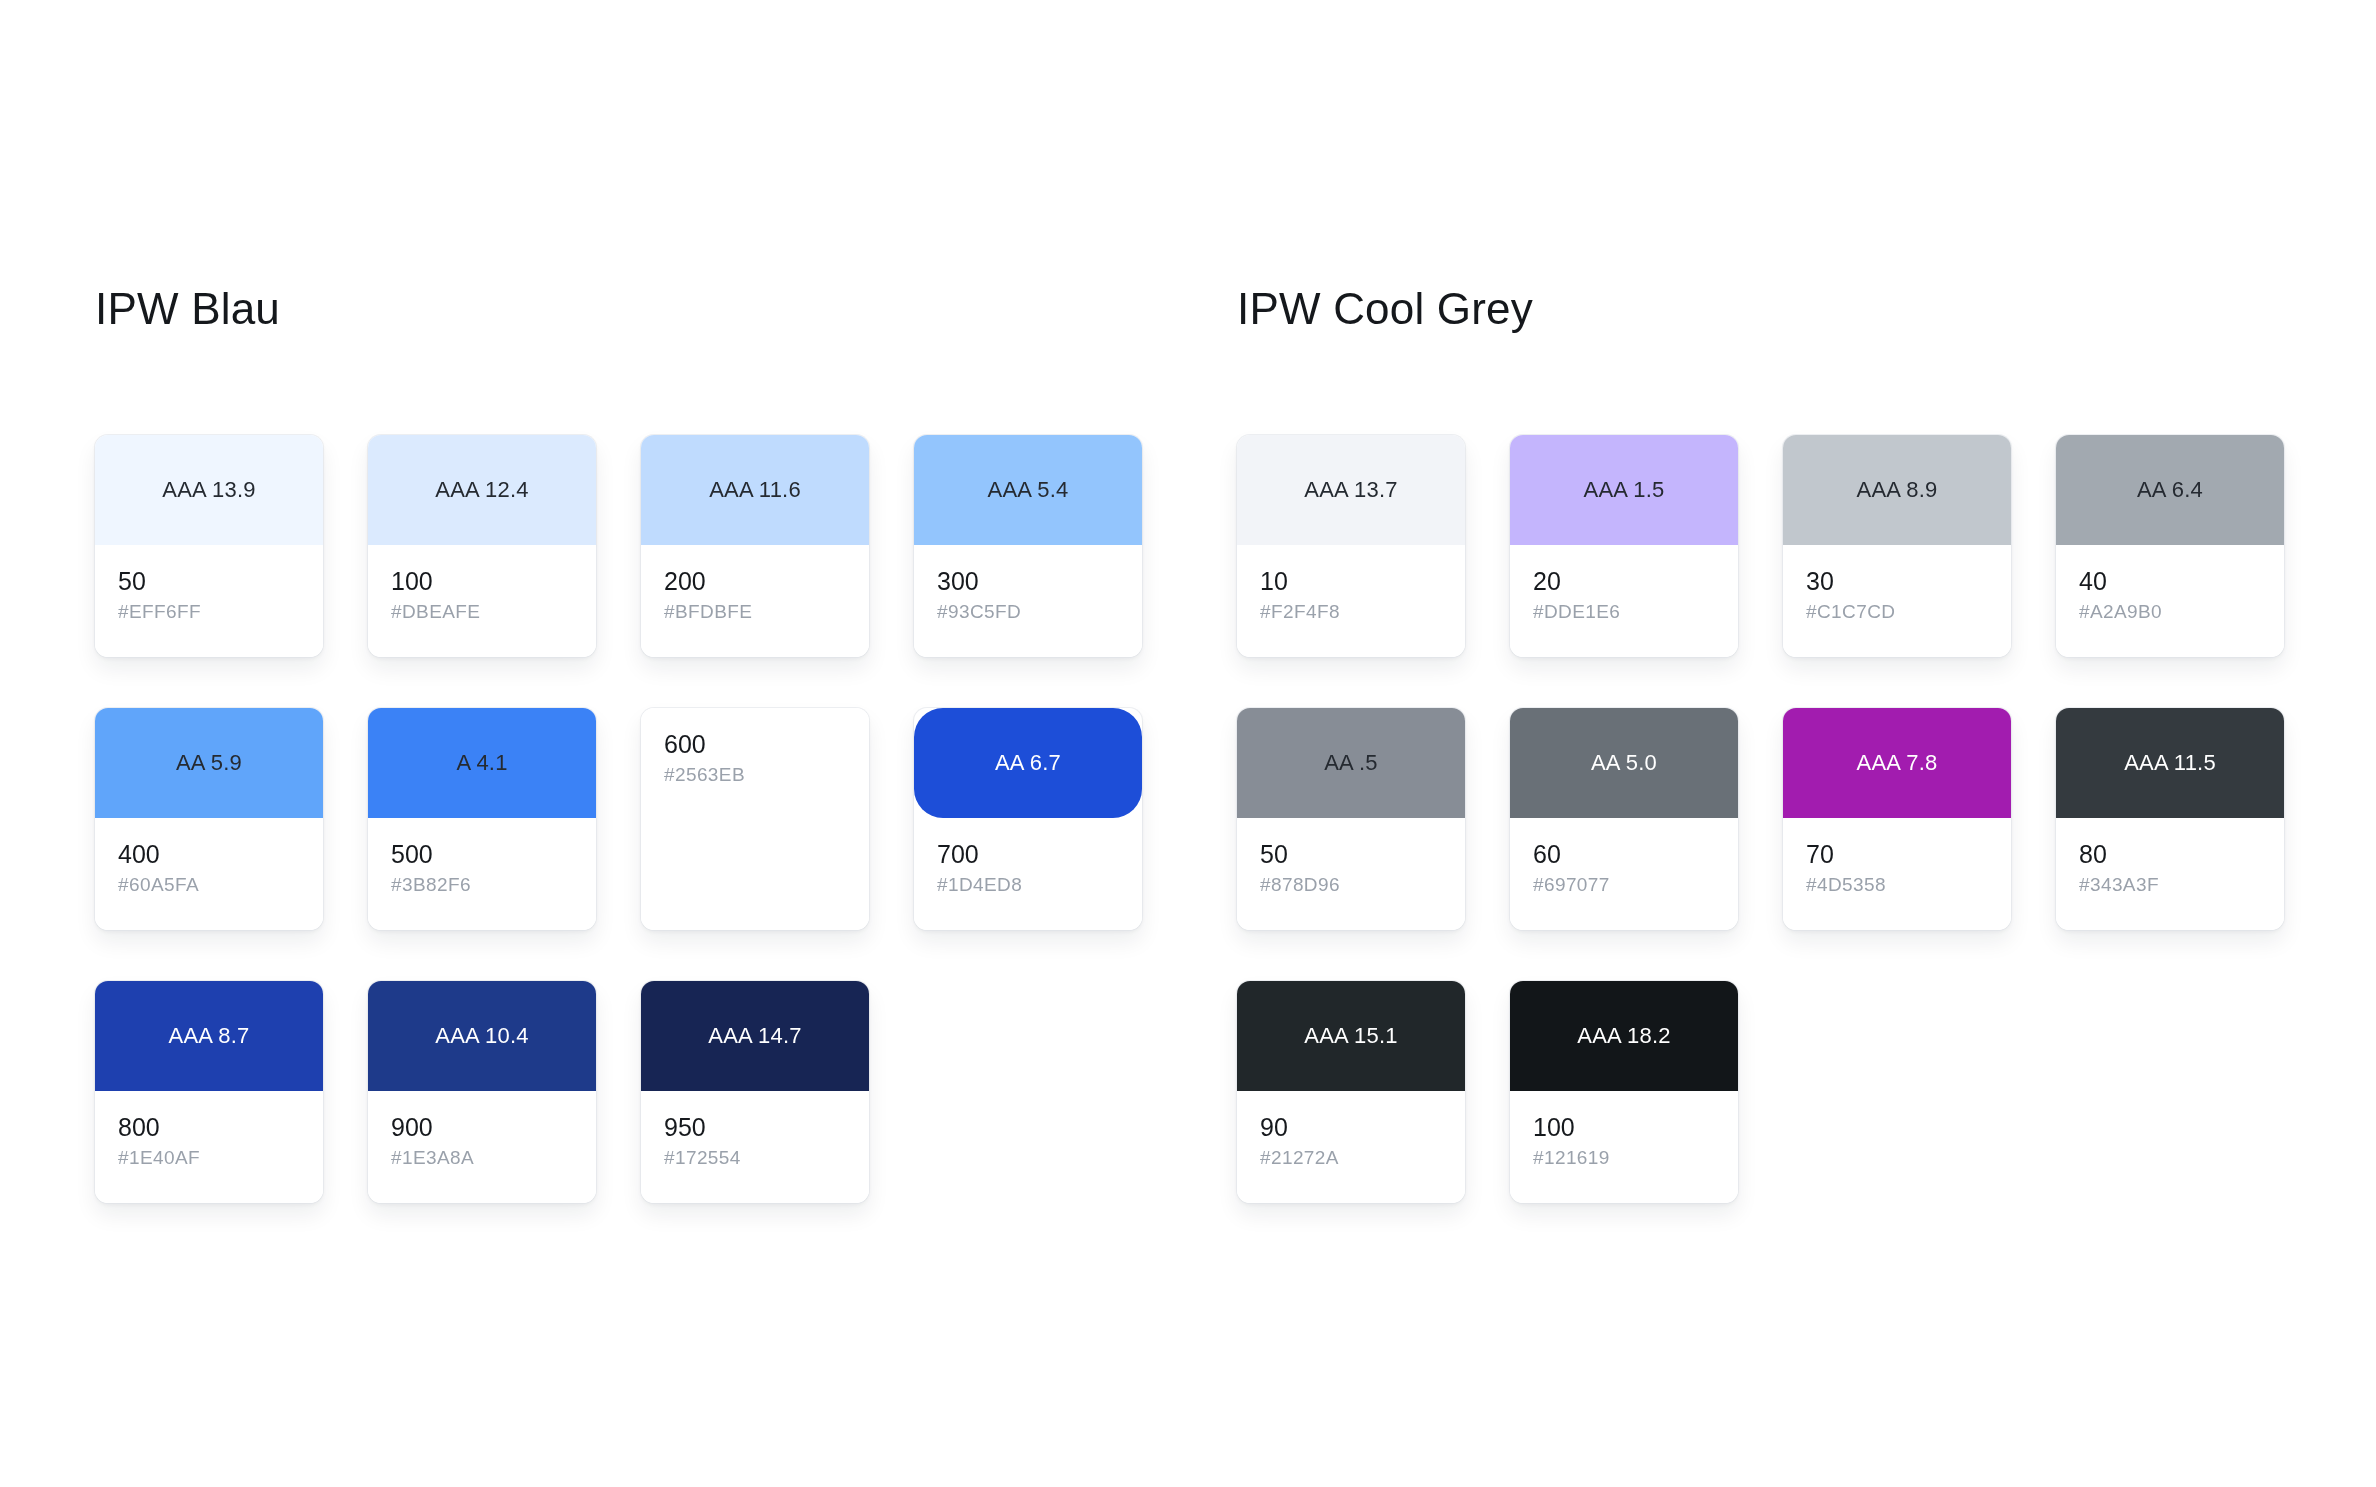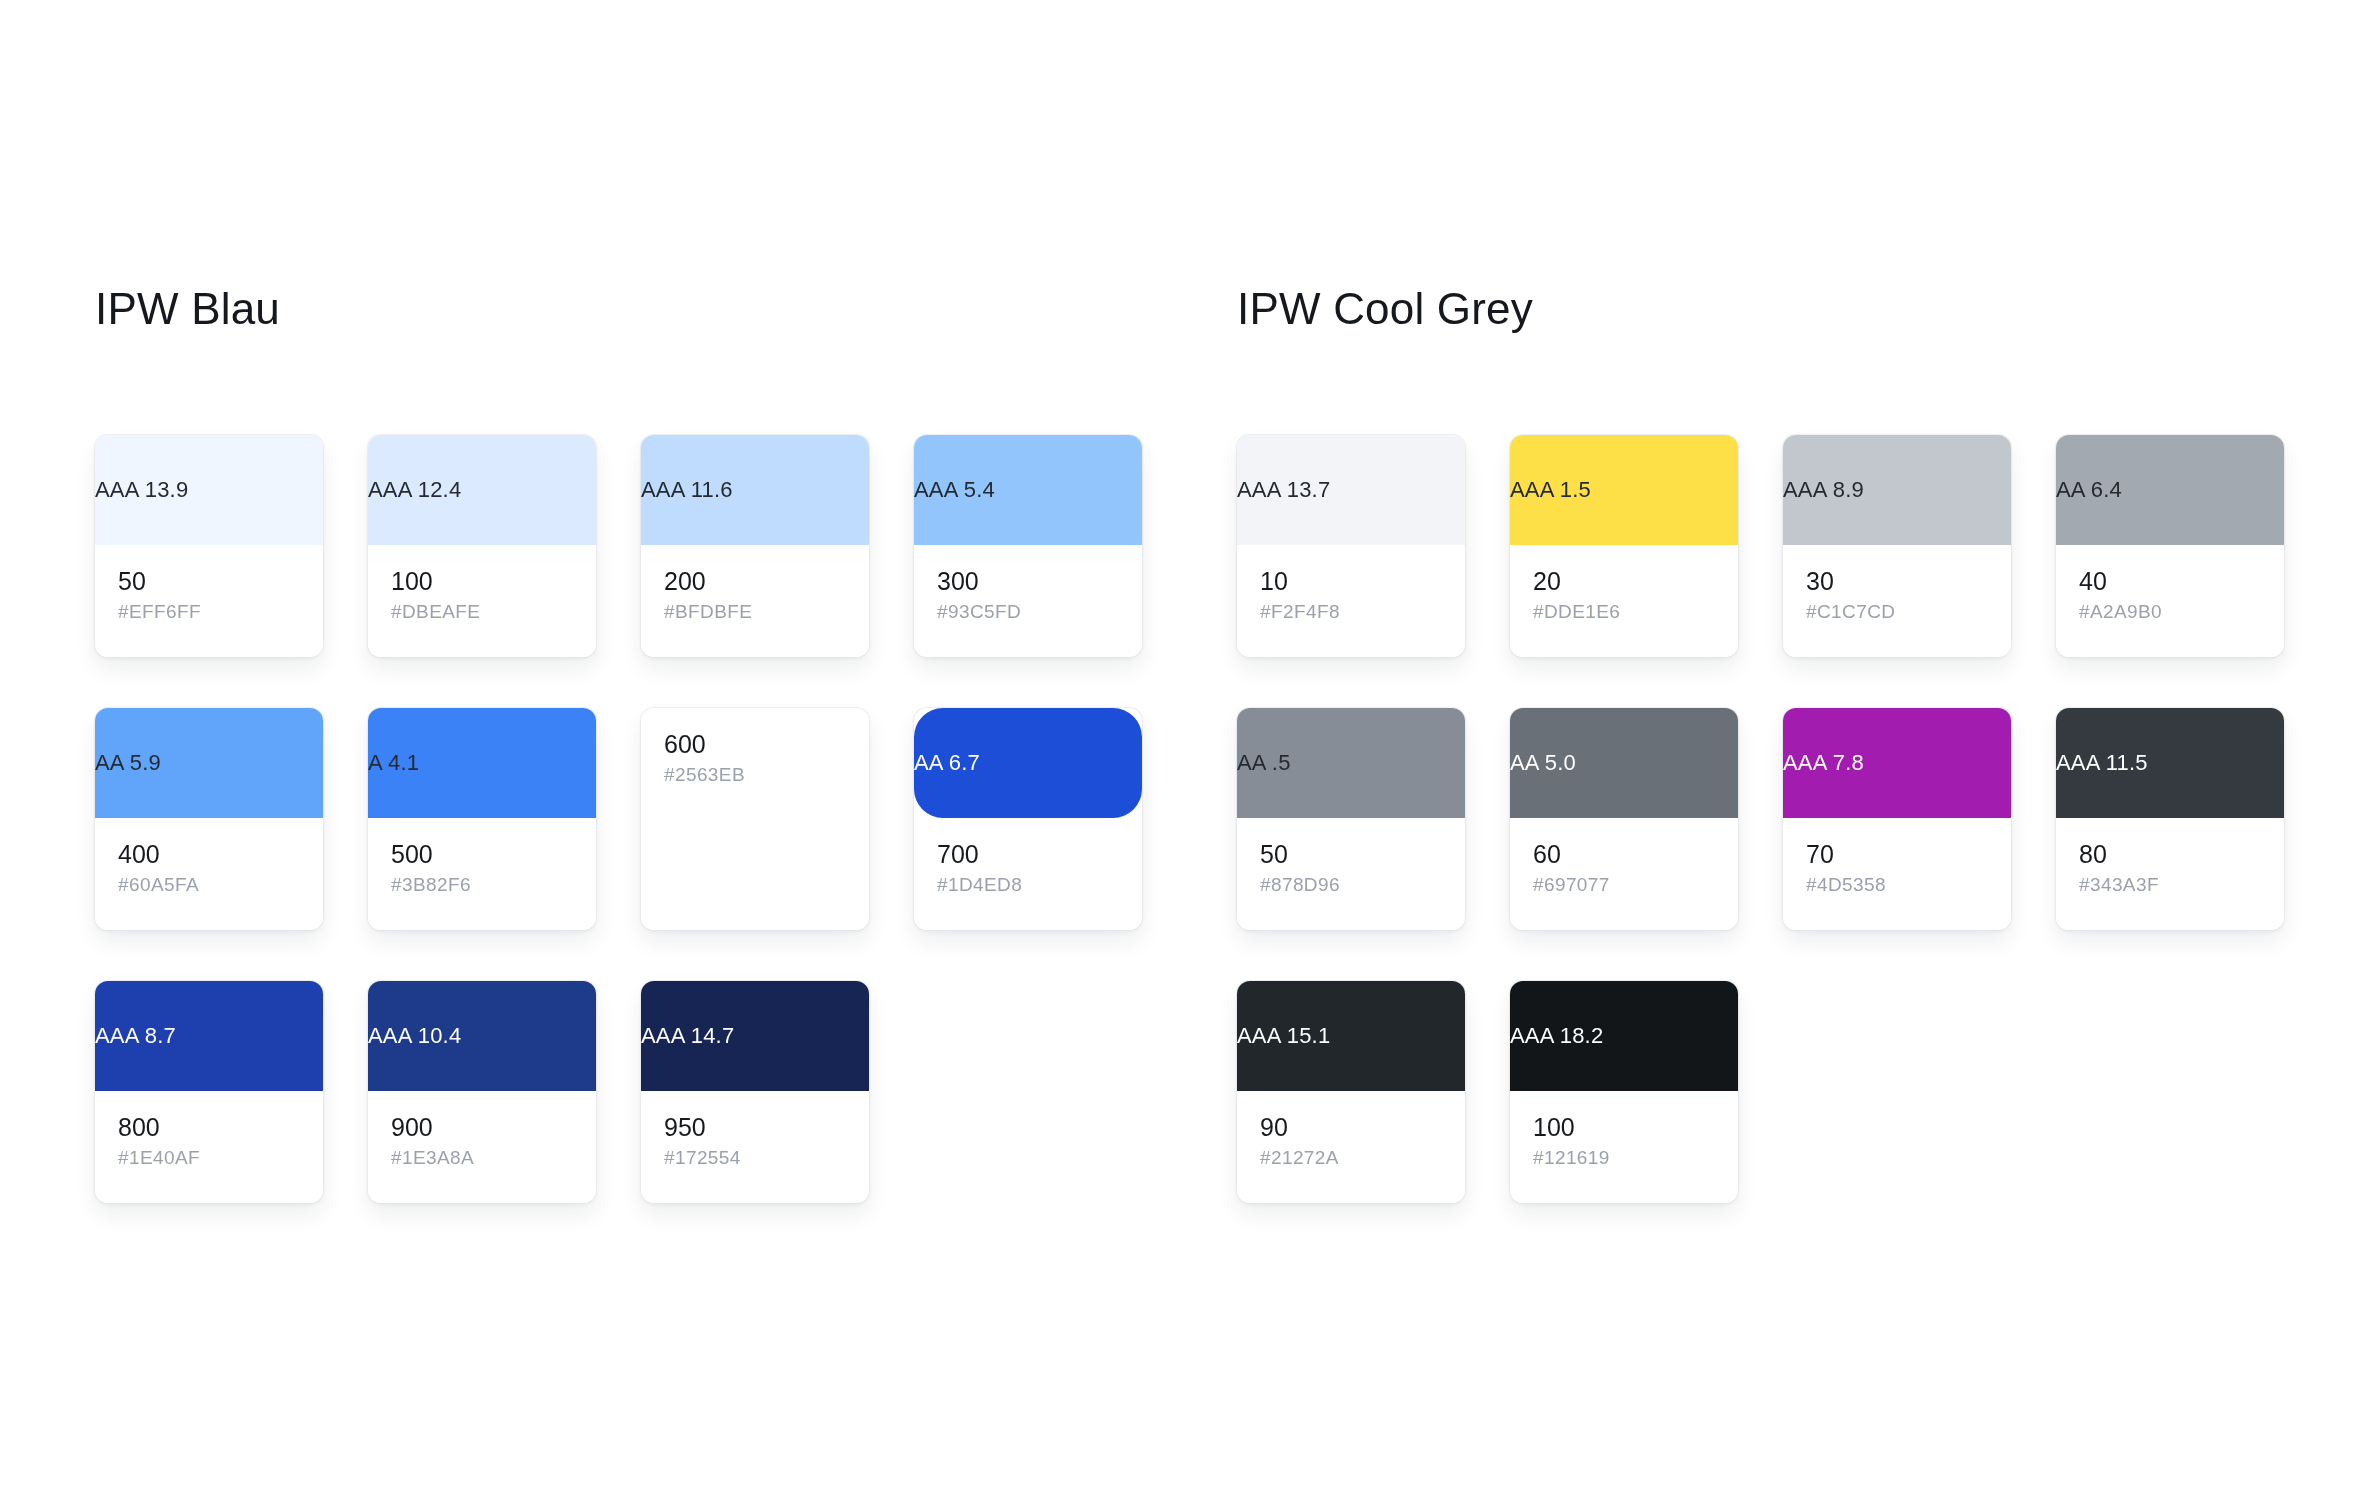--- a/index.html
+++ b/index.html
@@ -54,20 +54,21 @@
     box-shadow:
       0 0 0 1px rgba(222, 226, 232, 0.55),
       0 2px 4px rgba(16, 24, 40, 0.05),
       0 12px 22px rgba(16, 24, 40, 0.07);
   }
   .swatch-color-header {
     height: 110px;
     flex: 0 0 110px;
     display: flex;
     align-items: center;
+    justify-content: center;
   }
   .contrast-label {
     font-size: 22px;
     font-weight: 400;
     letter-spacing: 0.2px;
   }
   .swatch-color-header.dark .contrast-label { color: var(--label-dark, #252a31); }
   .swatch-color-header.light .contrast-label { color: var(--label-light, #ffffff); }
   .swatch-body {
     flex: 1 1 auto;
@@ -201,21 +202,21 @@
           <div class="swatch-card">
     <div class="swatch-color-header dark" style="background: rgb(242, 244, 248);">
       <span class="contrast-label">AAA 13.7</span>
     </div>
     <div class="swatch-body">
       <div class="scale-number">10</div>
       <div class="hex-value">#F2F4F8</div>
     </div>
   </div>
           <div class="swatch-card">
-    <div class="swatch-color-header dark" style="background: #fde047;">
+    <div class="swatch-color-header dark" style="background: #c4b5fd;">
       <span class="contrast-label">AAA 1.5</span>
     </div>
     <div class="swatch-body">
       <div class="scale-number">20</div>
       <div class="hex-value">#DDE1E6</div>
     </div>
   </div>
           <div class="swatch-card">
     <div class="swatch-color-header dark" style="background: rgb(193, 199, 205);">
       <span class="contrast-label">AAA 8.9</span>

